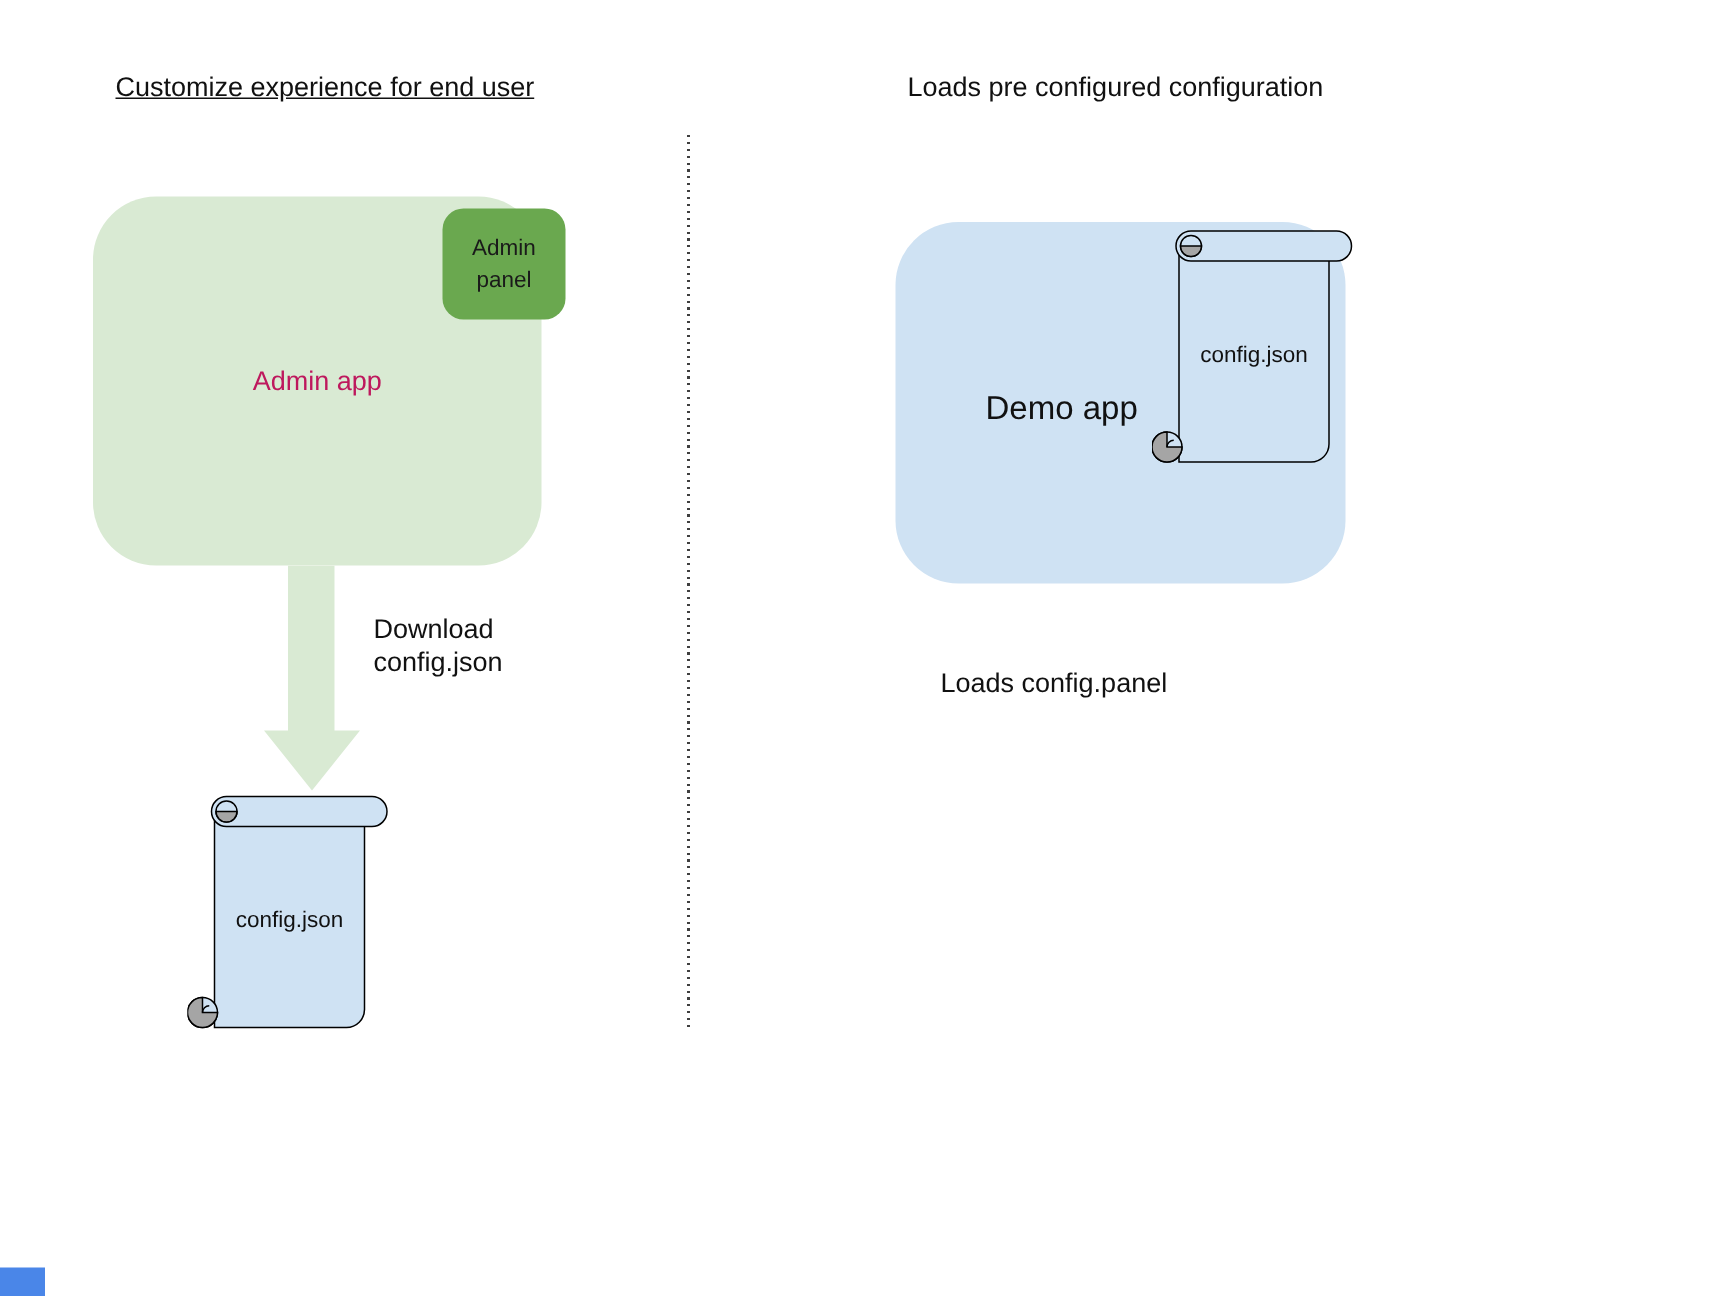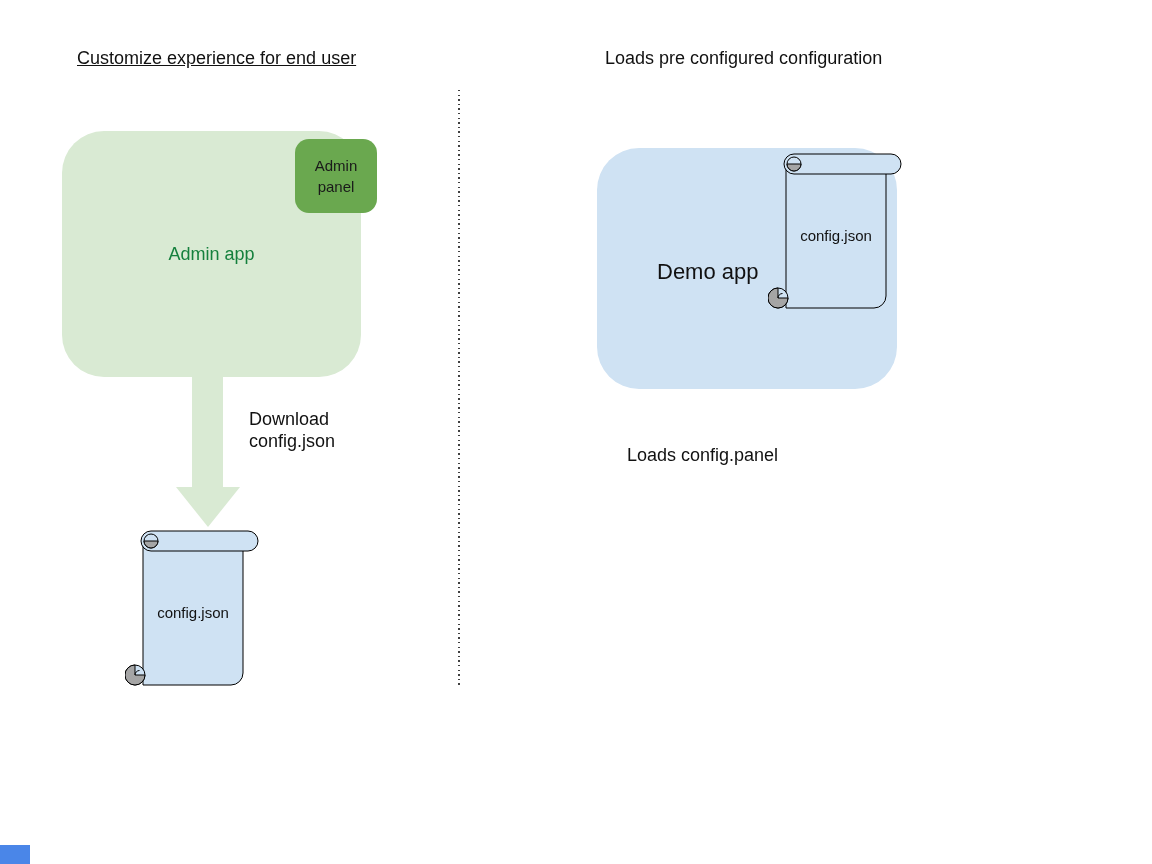--- a/index.html
+++ b/index.html
@@ -10,21 +10,21 @@
   .abs{position:absolute;}
   .section-title{font-size:18px;line-height:22px;white-space:nowrap;color:#111;}
   .divider{
     width:2px;
     background:repeating-linear-gradient(to bottom,#3f3f3f 0,#3f3f3f 1.4px,transparent 1.4px,transparent 4.6px);
   }
   .admin-app-box{
     left:62px;top:131px;width:299px;height:246px;border-radius:42px;
     background:#d9ead3;display:flex;align-items:center;justify-content:center;
   }
-  .admin-app-label{font-size:18px;color:#15803d;margin-top:0;}
+  .admin-app-label{font-size:18px;color:#be185d;margin-top:0;}
   .admin-panel-box{
     left:280px;top:139px;width:82px;height:74px;border-radius:14px;
     background:#6aa84f;display:flex;align-items:center;justify-content:center;text-align:center;margin-left:15px;
   }
   .admin-panel-label{font-size:15px;line-height:21px;color:#1a1a1a;width:54px;}
   .caption{font-size:18px;line-height:22px;color:#111;}
   .download-caption{left:249px;top:408px;width:104px;}
   .loads-caption{left:627px;top:444px;white-space:nowrap;}
   .demo-app-box{
     left:597px;top:148px;width:300px;height:241px;border-radius:42px;

